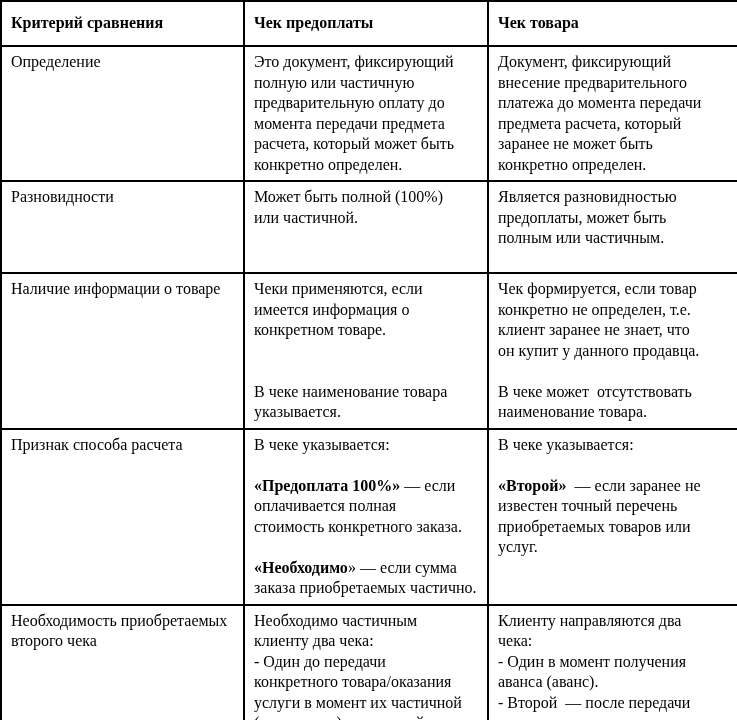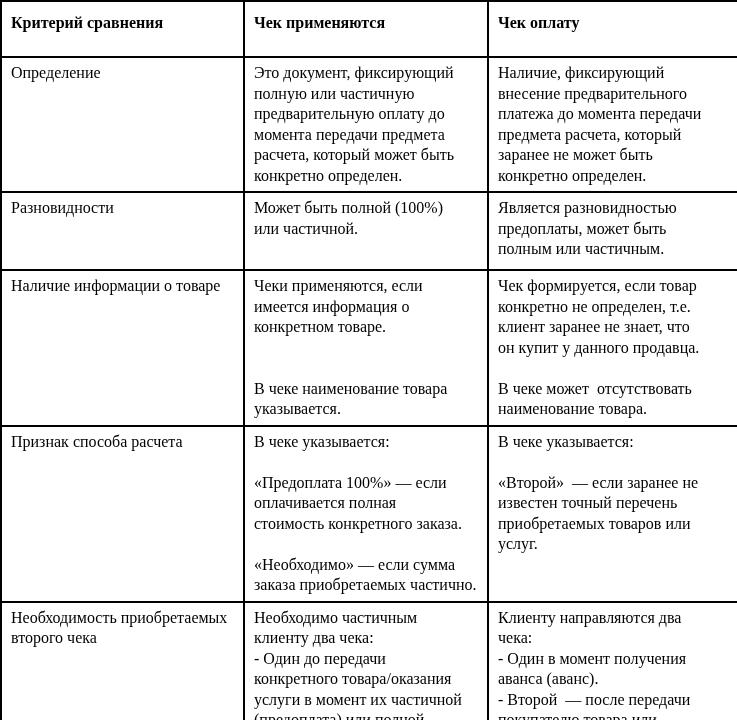--- a/index.html
+++ b/index.html
@@ -18,72 +18,72 @@
     font-size: 16px;
     line-height: 20.5px;
     color: #000000;
   }
   th, td {
     border: 2px solid #000000;
     vertical-align: top;
     text-align: left;
     padding: 5px 8px 5px 9px;
   }
-  thead tr { height: 56px; }
+  thead tr { height: 45px; }
   th {
     font-weight: bold;
     padding-top: 11px;
     white-space: pre-wrap;
   }
   .para {
     white-space: pre-wrap;
     min-height: 20.5px;
   }
-  .run.bold { font-weight: normal; text-align: center; }
+  .run.bold { font-weight: bold; text-align: center; }
 </style>
 </head>
 <body>
 
 <div class="page">
   <table class="compare">
     <colgroup>
       <col style="width:243px">
       <col style="width:244px">
       <col style="width:250px">
     </colgroup>
     <thead>
       <tr>
         <th>Критерий сравнения</th>
-        <th>Чек применяются</th>
-        <th>Чек оплату</th>
+        <th>Чек предоплаты</th>
+        <th>Чек товара</th>
       </tr>
     </thead>
     <tbody>
         <tr style="height: 132px; font-family: Liberation Serif, serif;">
           <td>
             <div class="para"><span class="run">Определение</span></div>
           </td>
           <td>
             <div class="para"><span class="run">Это документ, фиксирующий
 полную или частичную
 предварительную оплату до
 момента передачи предмета
 расчета, который может быть
 конкретно определен.</span></div>
           </td>
           <td>
-            <div class="para"><span class="run">Наличие, фиксирующий
+            <div class="para"><span class="run">Документ, фиксирующий
 внесение предварительного
 платежа до момента передачи
 предмета расчета, который
 заранее не может быть
 конкретно определен.</span></div>
           </td>
         </tr>
-        <tr style="height: 78px;">
+        <tr style="height: 92px;">
           <td>
             <div class="para"><span class="run">Разновидности</span></div>
           </td>
           <td>
             <div class="para"><span class="run">Может быть полной (100%)
 или частичной.</span></div>
           </td>
           <td>
             <div class="para"><span class="run">Является разновидностью
 предоплаты, может быть

